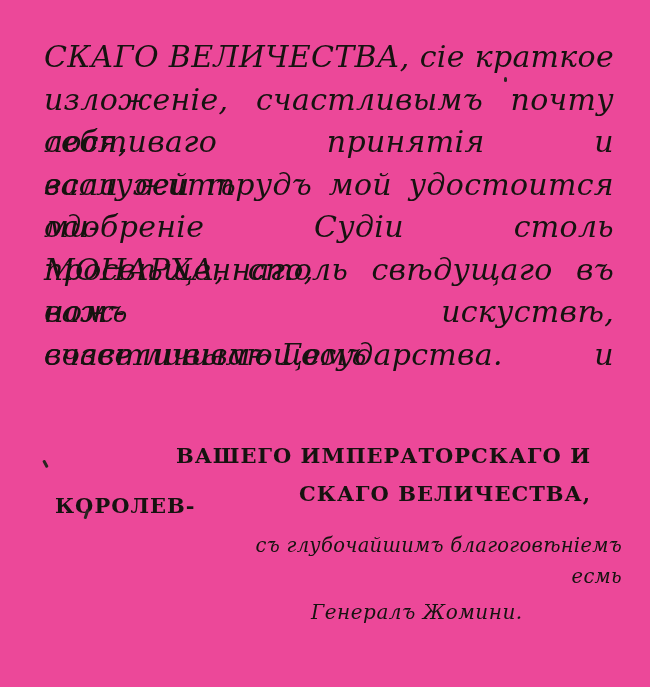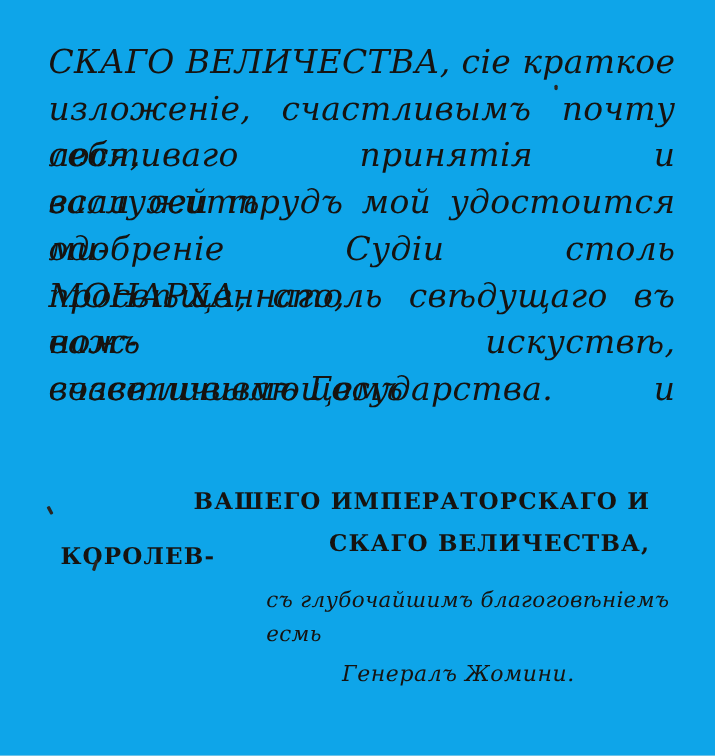--- a/index.html
+++ b/index.html
@@ -4,21 +4,21 @@
 <style>
   html, body {
     margin: 0;
     padding: 0;
     background: #e8e8e6;
   }
   .page {
     position: relative;
     width: 650px;
     height: 687px;
-    background: #0ea5e9;
+    background: #ec4899;
     overflow: hidden;
     color: #161310;
     font-family: "DejaVu Serif", serif;
   }
 
   
   .dedication {
     position: absolute;
     left: 44px;
     top: 36px;
@@ -55,21 +55,21 @@
   .closing {
     position: absolute;
     left: 242px;
     top: 530px;
     width: 380px;
     font-style: italic;
     font-size: 19.5px;
     line-height: 31px;
     letter-spacing: 0.3px;
   }
-  .close-line { display: block; height: 31px; }
+  .close-line { display: block; height: 31px; text-align: right; }
 
   
   .signature {
     position: absolute;
     left: 311px;
     top: 600px;
     font-style: italic;
     font-size: 20px;
     letter-spacing: 0.5px;
   }

